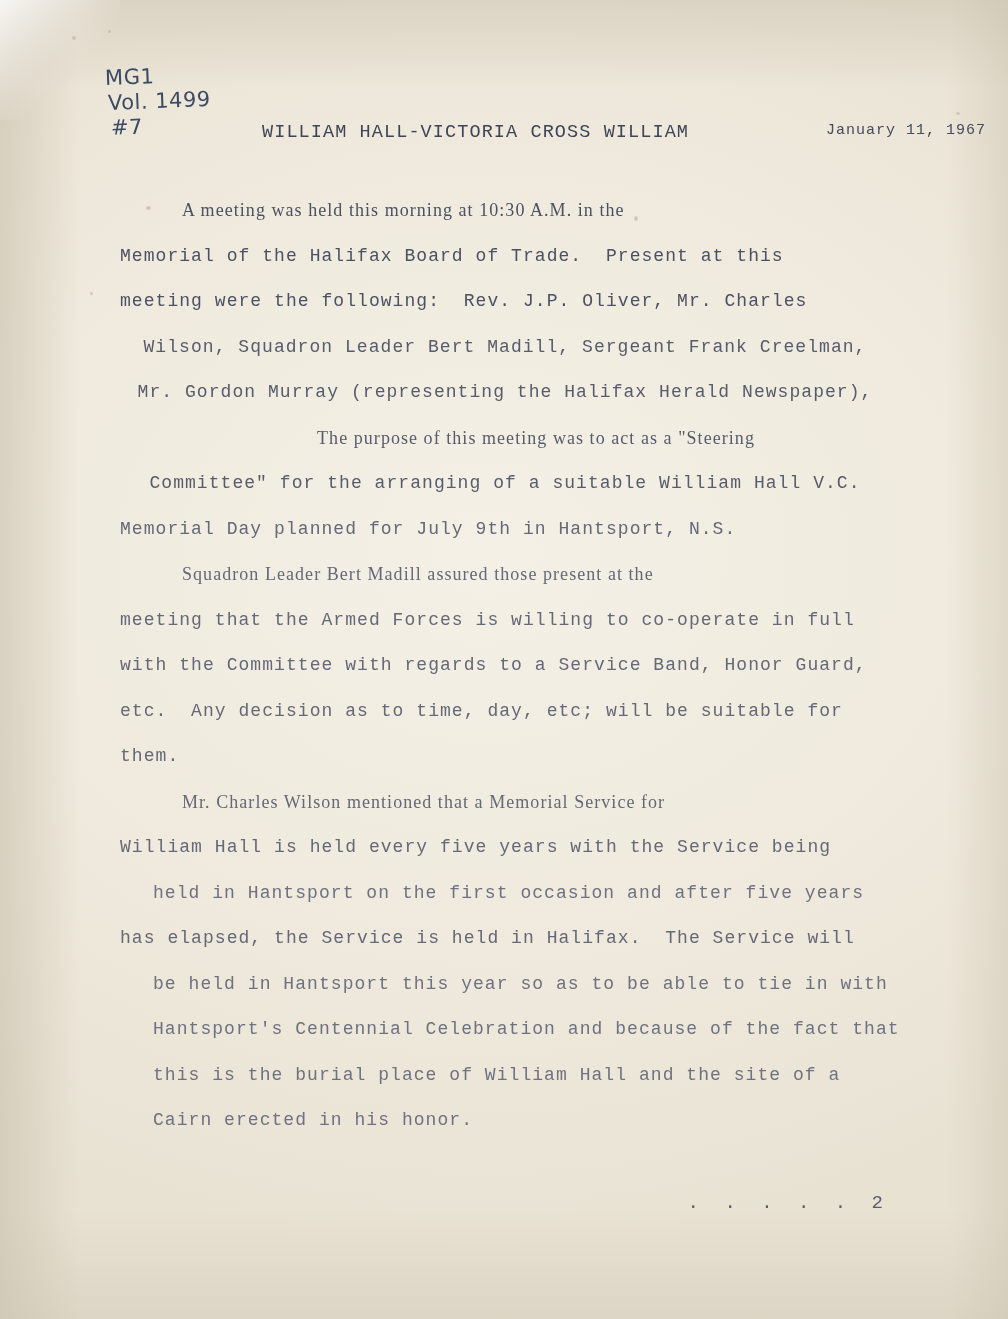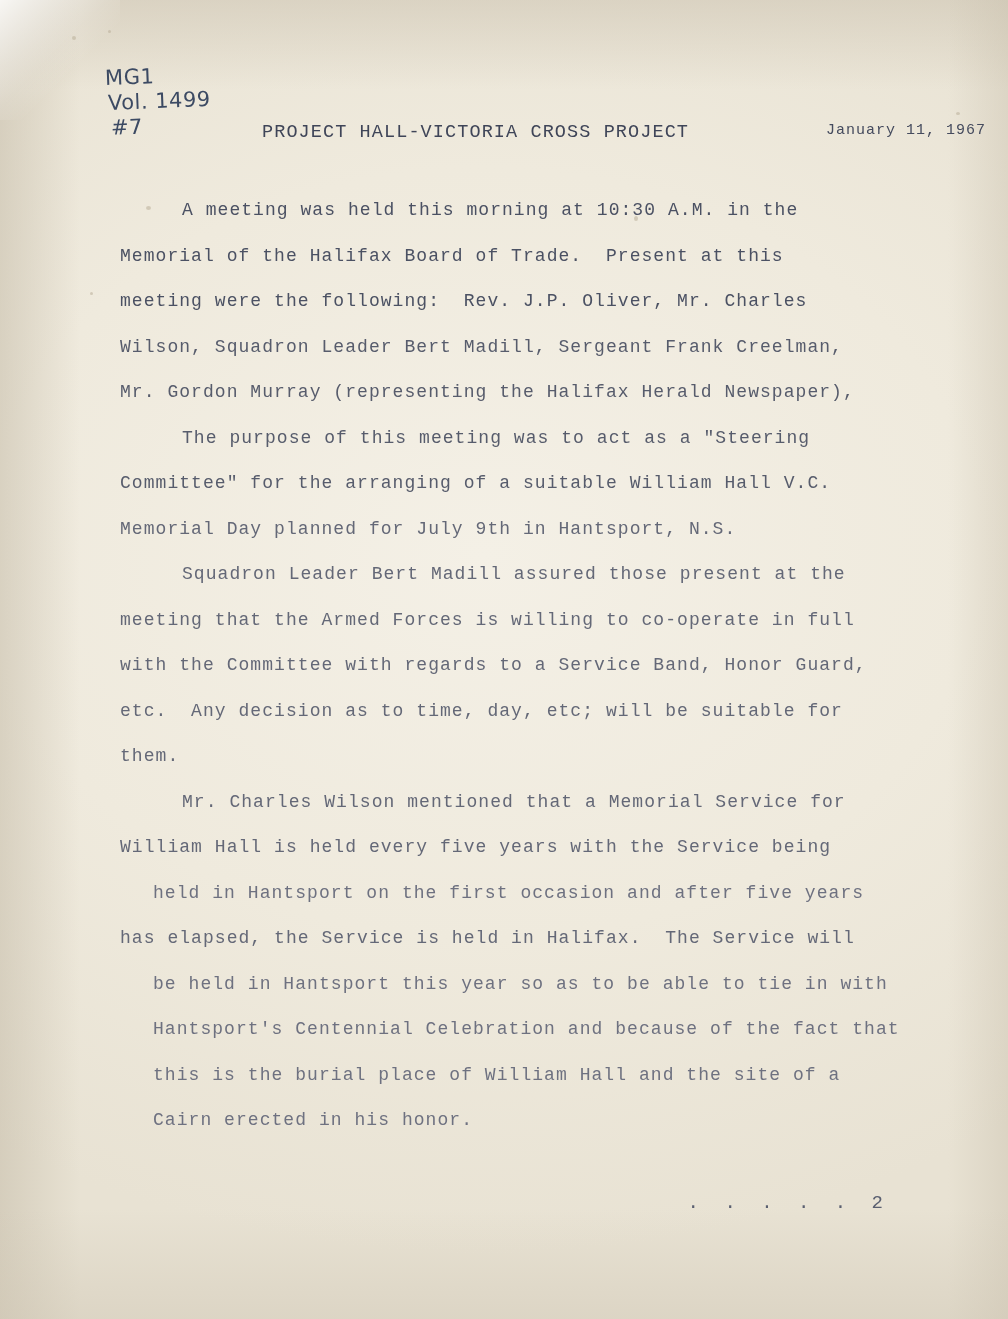--- a/index.html
+++ b/index.html
@@ -111,26 +111,26 @@
     width: 770px;
     color: #4a4f61;
     font-size: 18px;
     line-height: 45.5px;
     letter-spacing: 1.05px;
   }
   .para {
     margin: 0 0 0 0;
   }
   .para + .para { margin-top: 0; }
-  .para .indent-line { text-indent: 62px; }
+  .para .indent-line { text-indent: 62px; font-family: Liberation Serif, serif; }
   .line { white-space: pre; }
 
   
   .ink-1 { color: #4b5163; }
-  .ink-2 { color: #575c6c; }
+  .ink-2 { color: #575c6c; text-align: center; }
   .ink-3 { color: #646877; }
   .ink-4 { color: #6e7180; margin-left: 33px; }
 
   .page-number {
     position: absolute;
     right: 118px;
     top: 1192px;
     font-size: 19px;
     letter-spacing: 7px;
     color: #5a5f70;
@@ -155,21 +155,21 @@
   <div class="speck" style="left:90px;top:292px;width:3px;height:3px;"></div>
   <div class="speck" style="left:956px;top:112px;width:4px;height:3px;"></div>
 
   <div class="archival-mark">
     <div class="am-1">MG1</div>
     <div class="am-2">Vol. 1499</div>
     <div class="am-3">#7</div>
   </div>
 
   <div class="doc-header">
-    <div class="doc-title">PROJECT HALL-VICTORIA CROSS PROJECT</div>
+    <div class="doc-title">WILLIAM HALL-VICTORIA CROSS WILLIAM</div>
     <div class="doc-date">January 11, 1967</div>
   </div>
 
   <div class="doc-body">
 
     <div class="para">
       <div class="line indent-line ink-1">A meeting was held this morning at 10:30 A.M. in the</div>
       <div class="line ink-1">Memorial of the Halifax Board of Trade.  Present at this</div>
       <div class="line ink-1">meeting were the following:  Rev. J.P. Oliver, Mr. Charles</div>
       <div class="line ink-2">Wilson, Squadron Leader Bert Madill, Sergeant Frank Creelman,</div>

